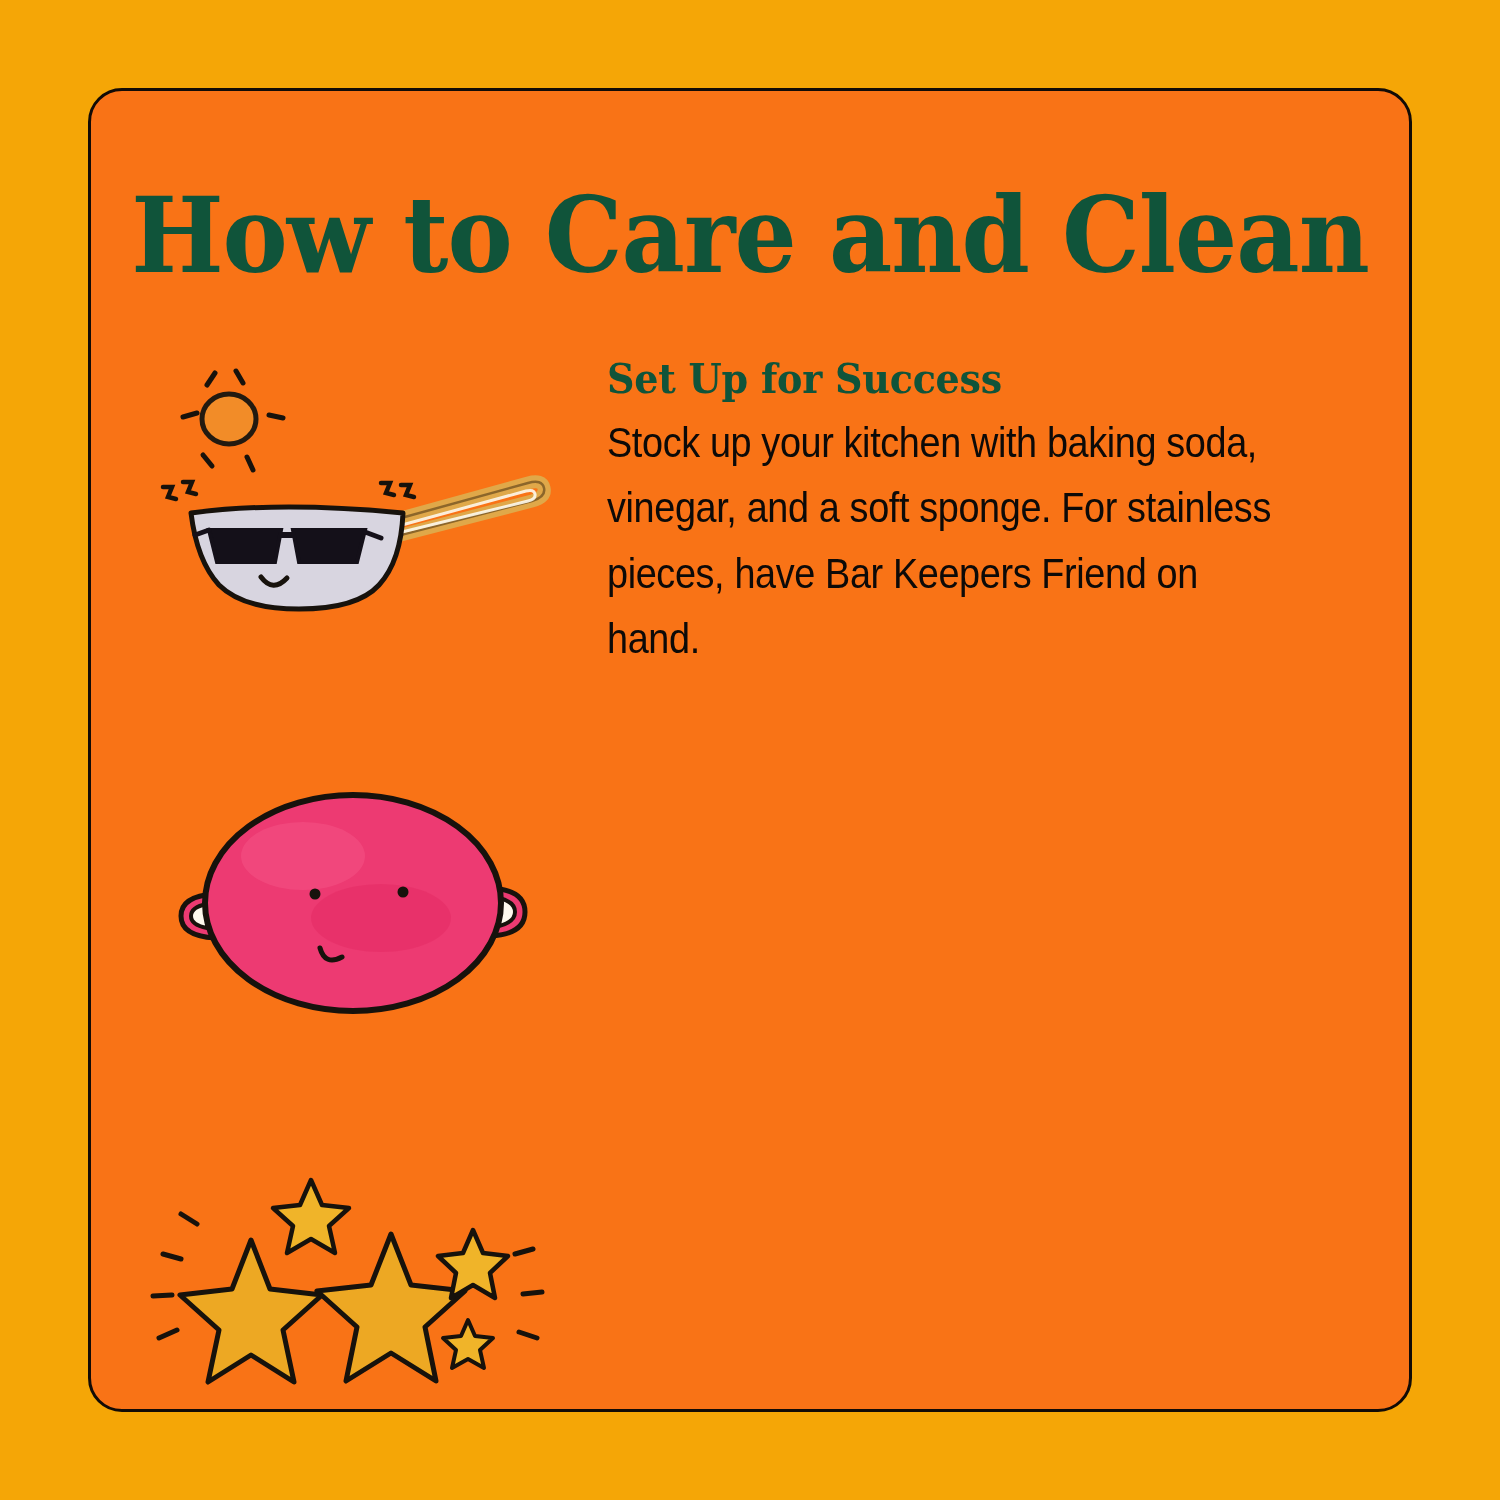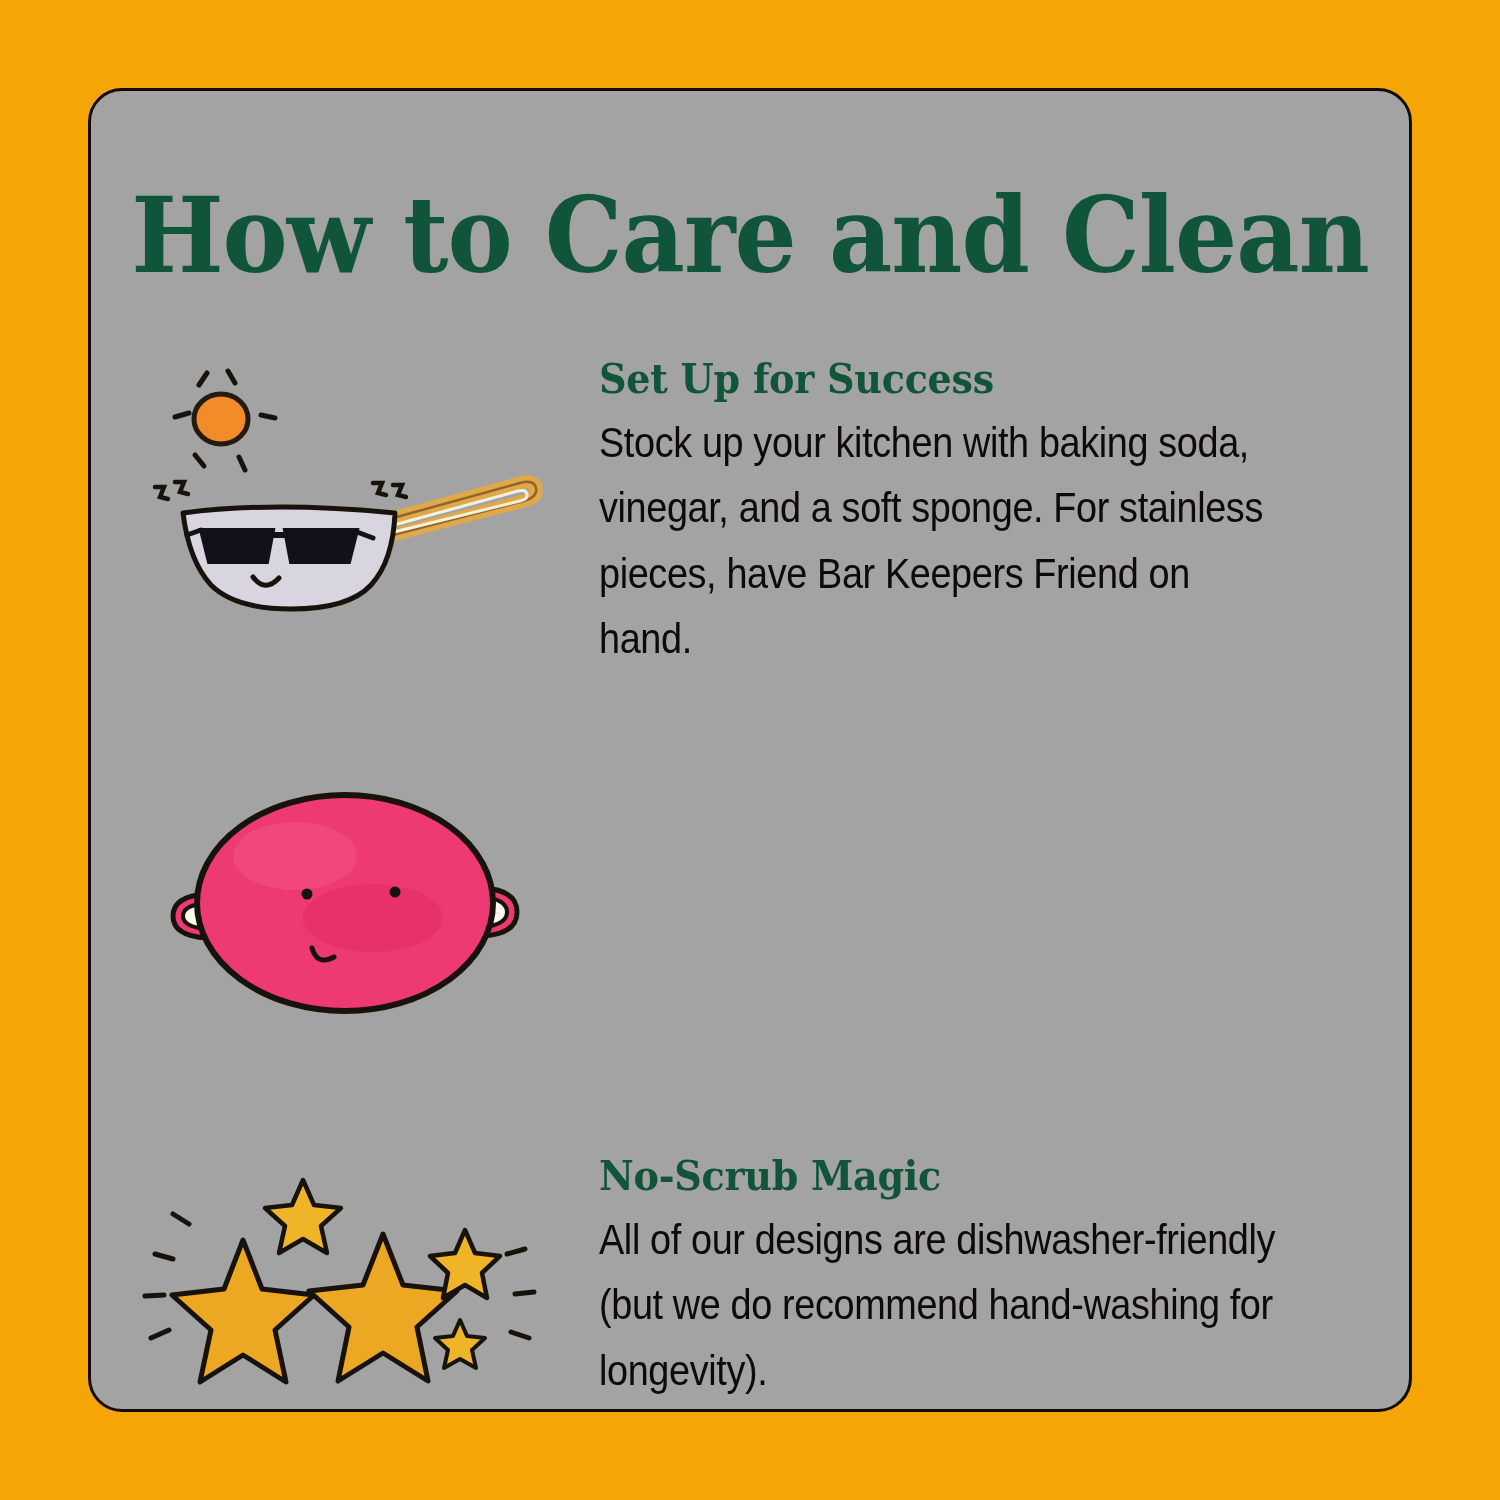--- a/index.html
+++ b/index.html
@@ -12,21 +12,21 @@
   .poster{
     position:relative;
     width:1500px;height:1500px;
     background:#F5A606;
     box-sizing:border-box;
   }
   .card{
     position:absolute;
     left:88px;top:88px;
     width:1324px;height:1324px;
-    background:#a3a3a3;
+    background:#f97316;
     border:3px solid #120B06;
     border-radius:34px;
     box-sizing:border-box;
     overflow:hidden;
   }
   .title{
     position:absolute;
     left:0;right:0;top:92px;
     text-align:center;
     color:#10543A;
@@ -40,20 +40,21 @@
   }
   .rows{
     position:absolute;
     left:0;top:262px;right:0;
   }
   .row{
     position:relative;
     display:flex;
     align-items:flex-start;
     min-height:300px;
+    padding-left:8px;
   }
   .row-1{margin-bottom:92px;}
   .row-2{margin-bottom:86px;}
   .art{
     width:508px;
     flex:0 0 508px;
     display:flex;
     align-items:center;
     justify-content:center;
     padding-top:12px;
@@ -186,21 +187,17 @@
 
             <path d="M108 78 l19 49 52 6 -39 35 11 52 -43 -27 -43 27 11 -52 -39 -35 52 -6 Z" fill="#EDA823" stroke="#17120C" stroke-width="5" stroke-linejoin="round"></path>
 
             <path d="M248 72 l20 51 54 6 -40 36 11 54 -45 -28 -45 28 11 -54 -40 -36 54 -6 Z" fill="#EDA823" stroke="#17120C" stroke-width="5" stroke-linejoin="round"></path>
 
             <path d="M330 68 l10 23 25 3 -18 17 5 25 -22 -13 -22 13 5 -25 -18 -17 25 -3 Z" fill="#F0B429" stroke="#17120C" stroke-width="4.5" stroke-linejoin="round"></path>
 
             <path d="M325 158 l7 16 18 2 -13 12 4 18 -16 -9 -16 9 4 -18 -13 -12 18 -2 Z" fill="#F0B429" stroke="#17120C" stroke-width="4" stroke-linejoin="round"></path>
           </svg>
         </div>
-        <div class="copy">
-          <h2 class="h">No-Scrub Magic</h2>
-          <p class="p">All of our designs are dishwasher-friendly (but we do recommend hand-washing for longevity).</p>
-        </div>
       </div>
 
     </div>
   </div>
 </div>
 
 </body></html>

